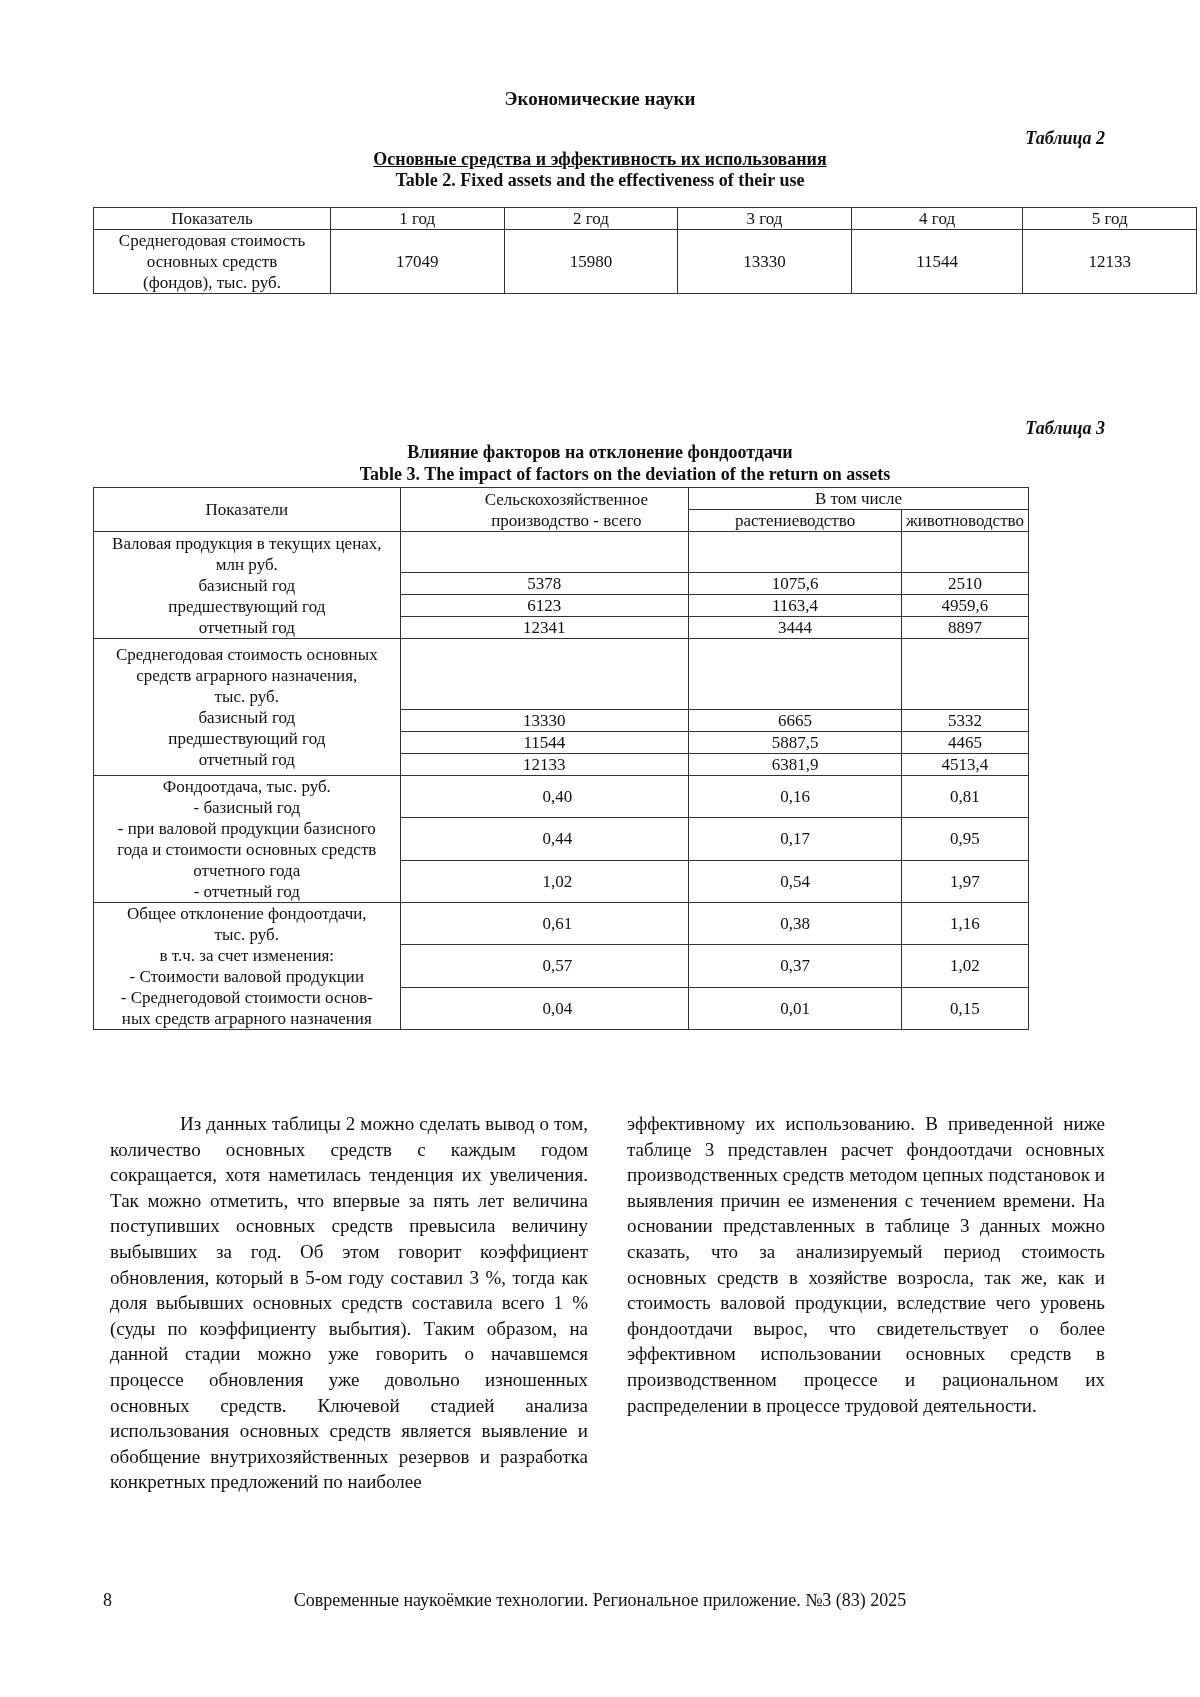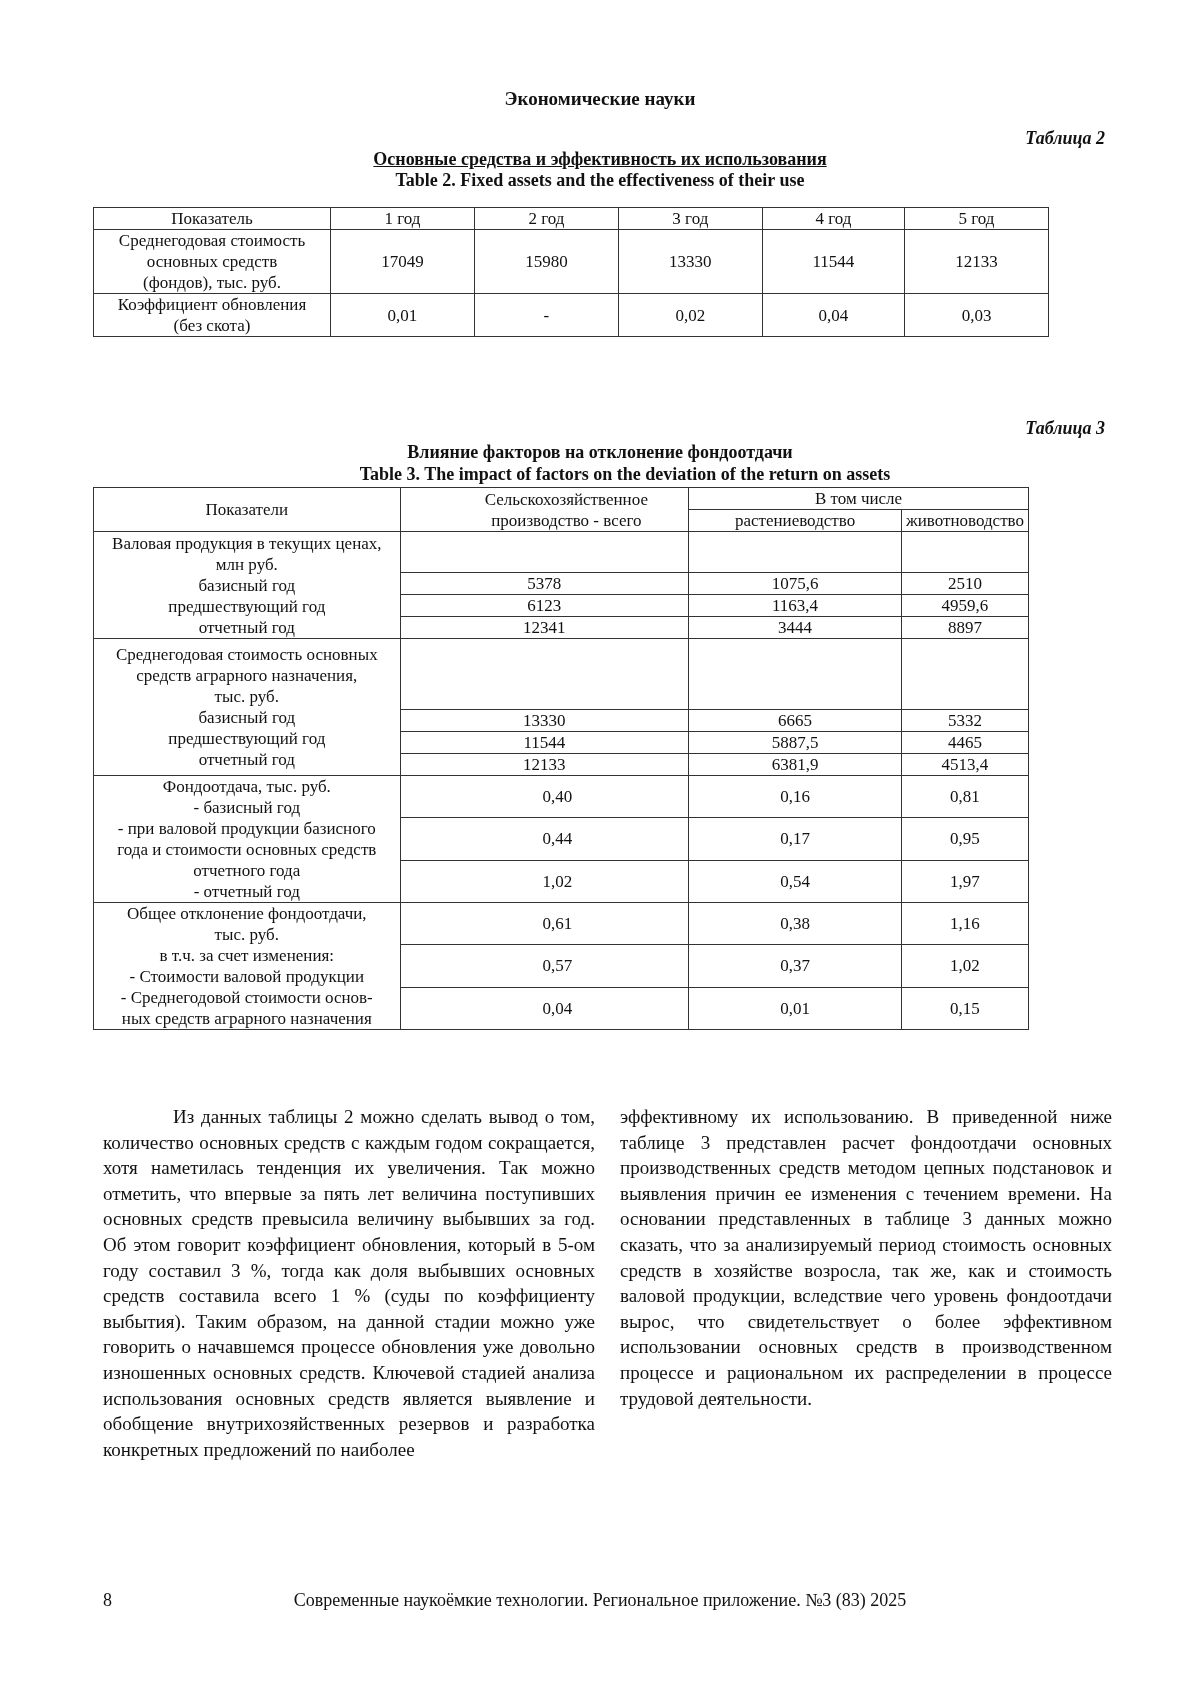--- a/index.html
+++ b/index.html
@@ -6,32 +6,32 @@
   body {
     width: 1200px; height: 1697px; position: relative; overflow: hidden;
     font-family: "Liberation Serif", "DejaVu Serif", serif; color: #111;
   }
   .abs { position: absolute; }
   .section-head { top: 88px; left: 0; width: 1200px; text-align: center; font-weight: bold; font-size: 19px; font-family: Liberation Serif, serif; }
   .tlabel { right: 95px; font-weight: bold; font-style: italic; font-size: 18px; }
   .ttitle { left: 0; width: 1200px; text-align: center; font-weight: bold; font-size: 18px; line-height: 22px; }
   table { border-collapse: collapse; position: absolute; font-size: 17px; line-height: 21px; }
   td, th { border: 1.5px solid #333; text-align: center; vertical-align: middle; padding: 0 4px; font-weight: normal; }
-  #t2 { left: 93px; top: 207px; width: 956px; }
+  #t2 { left: 93px; top: 207px; width: 1104px; }
   #t2 td { height: 20px; }
   #t3 { left: 93px; top: 487px; width: 936px; }
   #t3 td.lbl { width: 322px; }
   #t3 td.c1 { width: 246px; padding-left: 48px; }
   #t3 td.c2 { width: 216px; }
   .cell-empty { height: 70px; }
   .cell-tall { height: 40px; padding-left: 30px; }
   .body-col {
     top: 1104px; width: 492px; font-size: 19px; line-height: 25.6px; text-align: justify;
   }
-  .body-col p { margin: 0; }
+  .body-col p { margin: 7px; }
   .indent { text-indent: 70px; }
   .col-left { left: 103px; }
   .col-right { left: 620px; }
   .footer-page { top: 1590px; left: 103px; font-size: 18px; }
   .footer-journal { top: 1590px; left: 0; width: 1200px; text-align: center; font-size: 18px; }
 </style>
 </head>
 <body>
 
 <div class="abs section-head">Экономические науки</div>
@@ -55,31 +55,20 @@
       <div>Среднегодовая стоимость</div>
       <div>основных средств</div>
       <div>(фондов), тыс. руб.</div>
     </td>
     <td>17049</td>
     <td>15980</td>
     <td>13330</td>
     <td>11544</td>
     <td>12133</td>
   </tr>
-  <tr>
-    <td>
-      <div>Коэффициент обновления</div>
-      <div>(без скота)</div>
-    </td>
-    <td>0,01</td>
-    <td>-</td>
-    <td>0,02</td>
-    <td>0,04</td>
-    <td>0,03</td>
-  </tr>
 </tbody>
   </table>
 
 <div class="abs tlabel" style="top:418px;">Таблица 3</div>
 <div class="abs ttitle" style="top:441px;">Влияние факторов на отклонение фондоотдачи</div>
 <div class="abs ttitle" style="top:463px;margin-left:25px;">Table 3. The impact of factors on the deviation of the return on assets</div>
 
 <table id="t3">
   <tbody>
       <tr>

